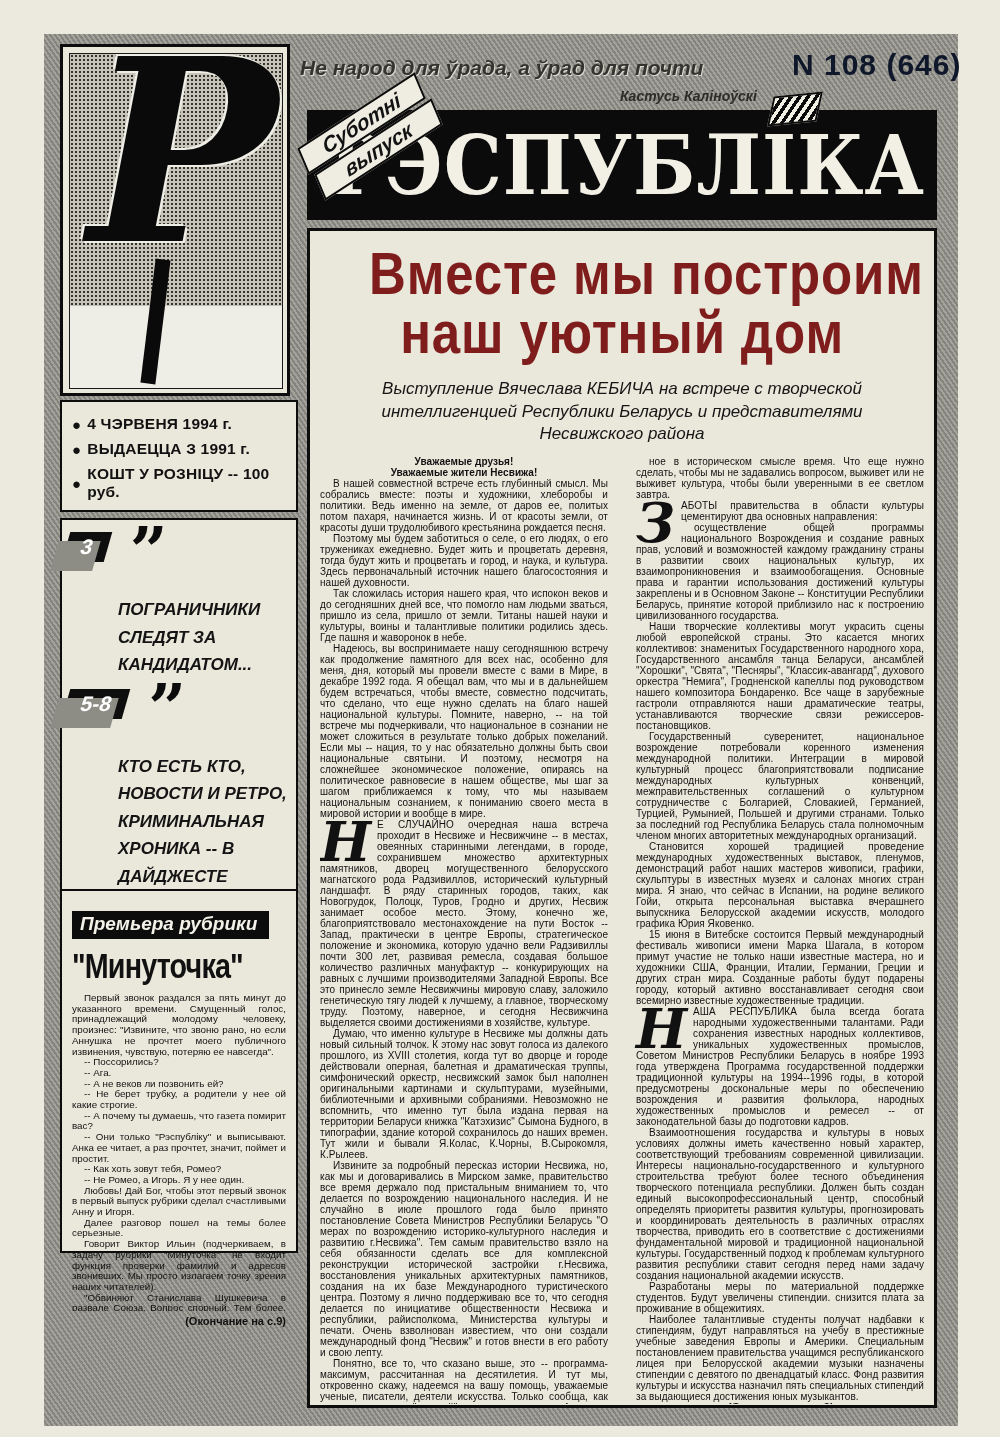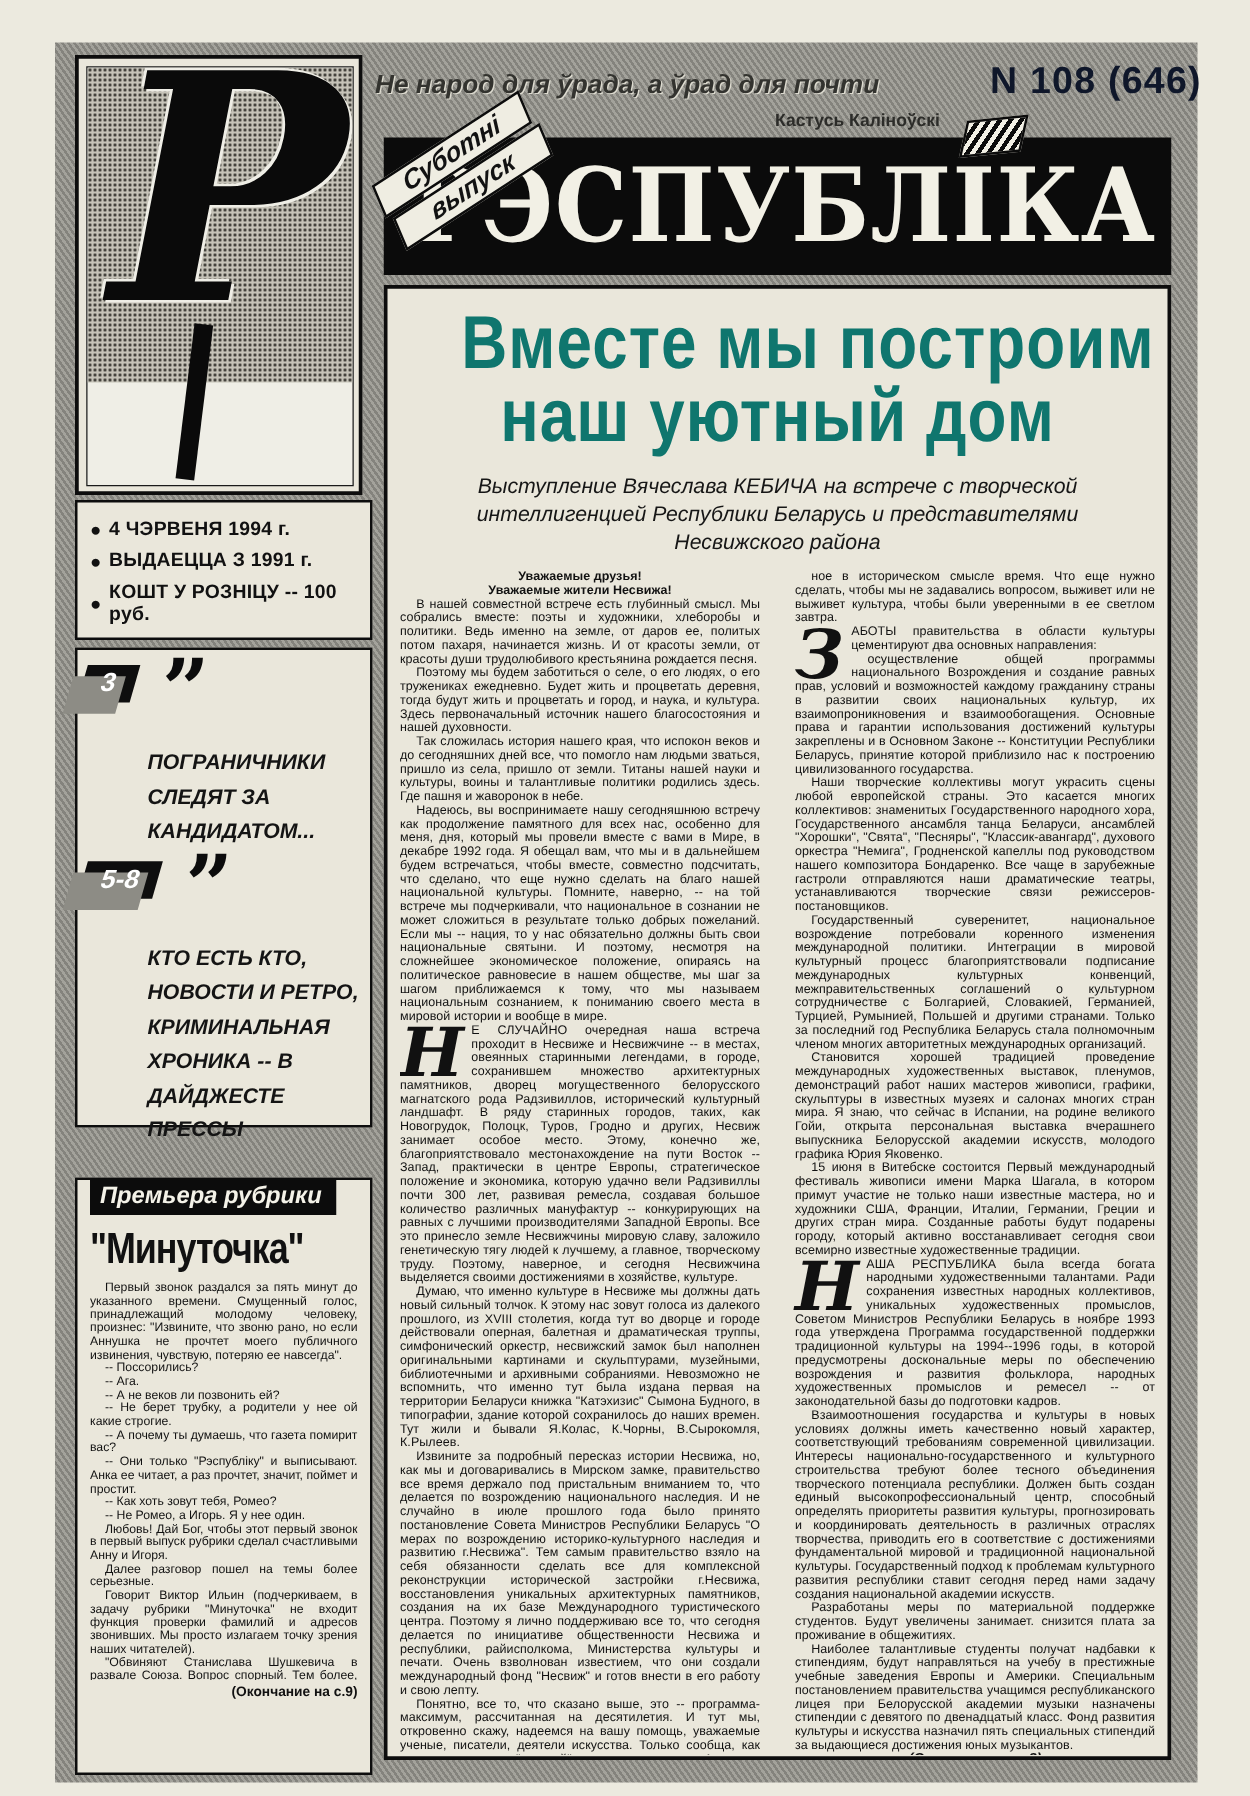--- a/index.html
+++ b/index.html
@@ -14,21 +14,21 @@
   .logo-inner{position:relative;width:100%;height:100%;border:1px solid #1a1a1a;overflow:hidden;background:#efeee6;}
   .logo-halftone{position:absolute;left:0;top:0;right:0;height:252px;
         background-color:#c6c3b8;background-image:radial-gradient(#35332e 1px,transparent 1.3px);background-size:4px 4px;}
   .logo-r{position:absolute;top:-28px;left:18px;font-family:"DejaVu Serif",serif;font-style:italic;font-weight:bold;
         font-size:252px;line-height:1;color:#0a0a0a;text-shadow:2px 2px 0 #efeee6,-2px -2px 0 #efeee6;}
   .logo-tail{position:absolute;left:78px;top:205px;width:15px;height:125px;background:#0a0a0a;transform:rotate(7deg);}
 
   
   .motto{position:absolute;left:300px;top:56px;width:460px;font-weight:bold;font-style:italic;font-size:21px;
         color:#33332f;text-shadow:1px 1px 0 #dddbd0;}
-  .motto-author{position:absolute;left:620px;top:88px;font-weight:bold;font-size:14px;color:#2c2c29;}
+  .motto-author{position:absolute;left:620px;top:88px;font-weight:bold;font-style:italic;font-size:14px;color:#2c2c29;}
   .issue-no{position:absolute;left:792px;top:48px;font-size:30px;font-weight:bold;letter-spacing:1px;color:#0f172a;}
 
   
   .masthead{position:absolute;left:307px;top:110px;width:630px;height:110px;background:#0b0b0b;
         display:flex;align-items:center;justify-content:flex-end;padding-right:12px;box-sizing:border-box;}
   .masthead-title{color:#f2f0e5;font-family:"DejaVu Serif",serif;font-weight:bold;font-size:73px;
         letter-spacing:1px;transform:scaleY(1.12);white-space:nowrap;}
   .flag{position:absolute;top:-16px;right:118px;width:44px;height:26px;background:#f2f0e5;
         border:2px solid #0b0b0b;transform:skewX(-18deg) rotate(-6deg);
         background-image:repeating-linear-gradient(115deg,#f2f0e5 0 4px,#0b0b0b 4px 8px);}
@@ -45,32 +45,32 @@
   .teaser-box{left:60px;top:518px;width:238px;height:384px;padding:8px 0 0 0;}
   .trow{display:flex;align-items:flex-start;height:62px;margin-top:4px;}
   .pbadge{position:relative;display:inline-block;background:#0e0e0e;color:#fff;font-weight:bold;font-size:21px;
         padding:3px 15px;transform:skewX(-16deg);margin-left:4px;z-index:1;}
   .pbadge::after{content:"";position:absolute;left:-9px;top:9px;width:100%;height:100%;
         background:#8d8c85;z-index:-1;}
   .quote{font-family:"DejaVu Serif",serif;font-weight:bold;font-size:66px;line-height:38px;margin-left:22px;color:#0c0c0c;}
   .ttext{margin:2px 6px 10px 56px;width:172px;font-weight:bold;font-style:italic;font-size:17px;line-height:1.62;color:#141414;}
 
   
-  .minut-box{left:60px;top:942px;width:238px;height:478px;padding:0 10px;}
+  .minut-box{left:60px;top:889px;width:238px;height:364px;padding:20px 10px;}
   .rubric{display:inline-block;background:#0c0c0c;color:#f4f2e8;font-style:italic;font-weight:bold;
         font-size:19px;padding:2px 12px 4px 8px;}
   .minut-title{font-weight:bold;font-size:35px;letter-spacing:-1px;transform:scaleX(.82);transform-origin:left;
         margin:7px 0 7px 0;white-space:nowrap;}
   .minut-text{height:318px;overflow:hidden;text-align:justify;font-size:9.8px;line-height:10.7px;}
   .minut-text p{margin:0;text-indent:12px;}
   .minut-cont{text-align:right;font-weight:bold;font-size:11px;margin-top:4px;}
 
   
   .main-box{left:307px;top:228px;width:630px;height:1180px;border-width:3px;padding:14px 10px 8px;}
-  .headline{text-align:center;font-weight:bold;line-height:.98;color:#0f766e;}
+  .headline{text-align:center;font-weight:bold;line-height:.98;color:#7f1d1d;}
   .hline{display:inline-block;font-size:60px;transform:scaleX(.85);white-space:nowrap;letter-spacing:1px;}
   .subhead{width:94%;margin:15px auto 8px;text-align:center;font-style:italic;font-size:17px;line-height:1.35;color:#161616;}
   .cols{display:flex;gap:28px;margin-top:10px;height:948px;overflow:hidden;}
   .col{width:298px;text-align:justify;font-size:10px;line-height:11px;letter-spacing:.05px;}
   .col p{margin:0;text-indent:13px;}
   .col p.has-drop{text-indent:0;}
   .greet{text-align:center;font-weight:bold;text-indent:0 !important;}
   .dropcap{float:left;font-family:"DejaVu Serif",serif;font-style:italic;font-weight:bold;
         font-size:54px;line-height:40px;padding:3px 6px 0 0;}
   .art-cont{text-align:center;font-weight:bold;font-style:italic;font-size:11.5px;margin-top:10px;text-indent:0 !important;}
@@ -176,20 +176,20 @@
         <div>
             <p><span>ное в историческом смысле время. Что еще нужно сделать, чтобы мы не задавались вопросом, выживет или не выживет культура, чтобы были уверенными в ее светлом завтра.</span></p>
             <p class="has-drop"><span class="dropcap">З</span><span>АБОТЫ правительства в области культуры цементируют два основных направления:</span></p>
             <p><span>осуществление общей программы национального Возрождения и создание равных прав, условий и возможностей каждому гражданину страны в развитии своих национальных культур, их взаимопроникновения и взаимообогащения. Основные права и гарантии использования достижений культуры закреплены и в Основном Законе -- Конституции Республики Беларусь, принятие которой приблизило нас к построению цивилизованного государства.</span></p>
             <p><span>Наши творческие коллективы могут украсить сцены любой европейской страны. Это касается многих коллективов: знаменитых Государственного народного хора, Государственного ансамбля танца Беларуси, ансамблей "Хорошки", "Свята", "Песняры", "Классик-авангард", духового оркестра "Немига", Гродненской капеллы под руководством нашего композитора Бондаренко. Все чаще в зарубежные гастроли отправляются наши драматические театры, устанавливаются творческие связи режиссеров-постановщиков.</span></p>
             <p><span>Государственный суверенитет, национальное возрождение потребовали коренного изменения международной политики. Интеграции в мировой культурный процесс благоприятствовали подписание международных культурных конвенций, межправительственных соглашений о культурном сотрудничестве с Болгарией, Словакией, Германией, Турцией, Румынией, Польшей и другими странами. Только за последний год Республика Беларусь стала полномочным членом многих  авторитетных международных организаций.</span></p>
             <p><span>Становится хорошей традицией проведение международных художественных выставок, пленумов, демонстраций работ наших мастеров живописи, графики, скульптуры в известных музеях и салонах многих стран мира. Я знаю, что сейчас в Испании, на родине великого Гойи, открыта персональная выставка вчерашнего выпускника Белорусской академии искусств, молодого графика Юрия Яковенко.</span></p>
             <p><span>15 июня в Витебске состоится Первый международный фестиваль живописи имени Марка Шагала, в котором примут участие не только наши известные мастера, но и художники США, Франции, Италии, Германии, Греции и других стран мира. Созданные работы будут подарены городу, который активно восстанавливает сегодня свои всемирно известные художественные традиции.</span></p>
             <p class="has-drop"><span class="dropcap">Н</span><span>АША РЕСПУБЛИКА была всегда богата  народными художественными талантами. Ради сохранения известных народных коллективов, уникальных художественных промыслов, Советом Министров Республики Беларусь в ноябре 1993 года утверждена Программа государственной поддержки традиционной культуры на 1994--1996 годы, в которой предусмотрены доскональные меры по обеспечению возрождения и развития фольклора, народных художественных промыслов и ремесел -- от законодательной базы до подготовки кадров.</span></p>
             <p><span>Взаимоотношения государства и культуры в новых условиях должны иметь качественно новый характер, соответствующий требованиям современной цивилизации. Интересы национально-государственного и культурного строительства требуют более тесного объединения творческого потенциала республики. Должен быть создан единый высокопрофессиональный центр, способный определять приоритеты развития культуры, прогнозировать и координировать деятельность в различных отраслях творчества, приводить его в соответствие с достижениями фундаментальной мировой и традиционной национальной культуры. Государственный подход к проблемам культурного развития республики ставит сегодня перед нами задачу создания национальной академии искусств.</span></p>
-            <p><span>Разработаны меры по материальной поддержке студентов. Будут увеличены занимает. снизится плата за проживание в общежитиях.</span></p>
+            <p><span>Разработаны меры по материальной поддержке студентов. Будут увеличены стипендии. снизится плата за проживание в общежитиях.</span></p>
             <p><span>Наиболее талантливые студенты получат надбавки к стипендиям, будут направляться на учебу в престижные учебные заведения Европы и Америки. Специальным постановлением правительства учащимся республиканского лицея при Белорусской академии музыки назначены стипендии с девятого по двенадцатый класс. Фонд развития культуры и искусства назначил пять специальных стипендий за выдающиеся достижения  юных музыкантов.</span></p>
           </div>
         <p class="art-cont">(Окончание на с.2)</p>
       </div>
     </div>
   </div>
 </div>
 
 </body></html>

